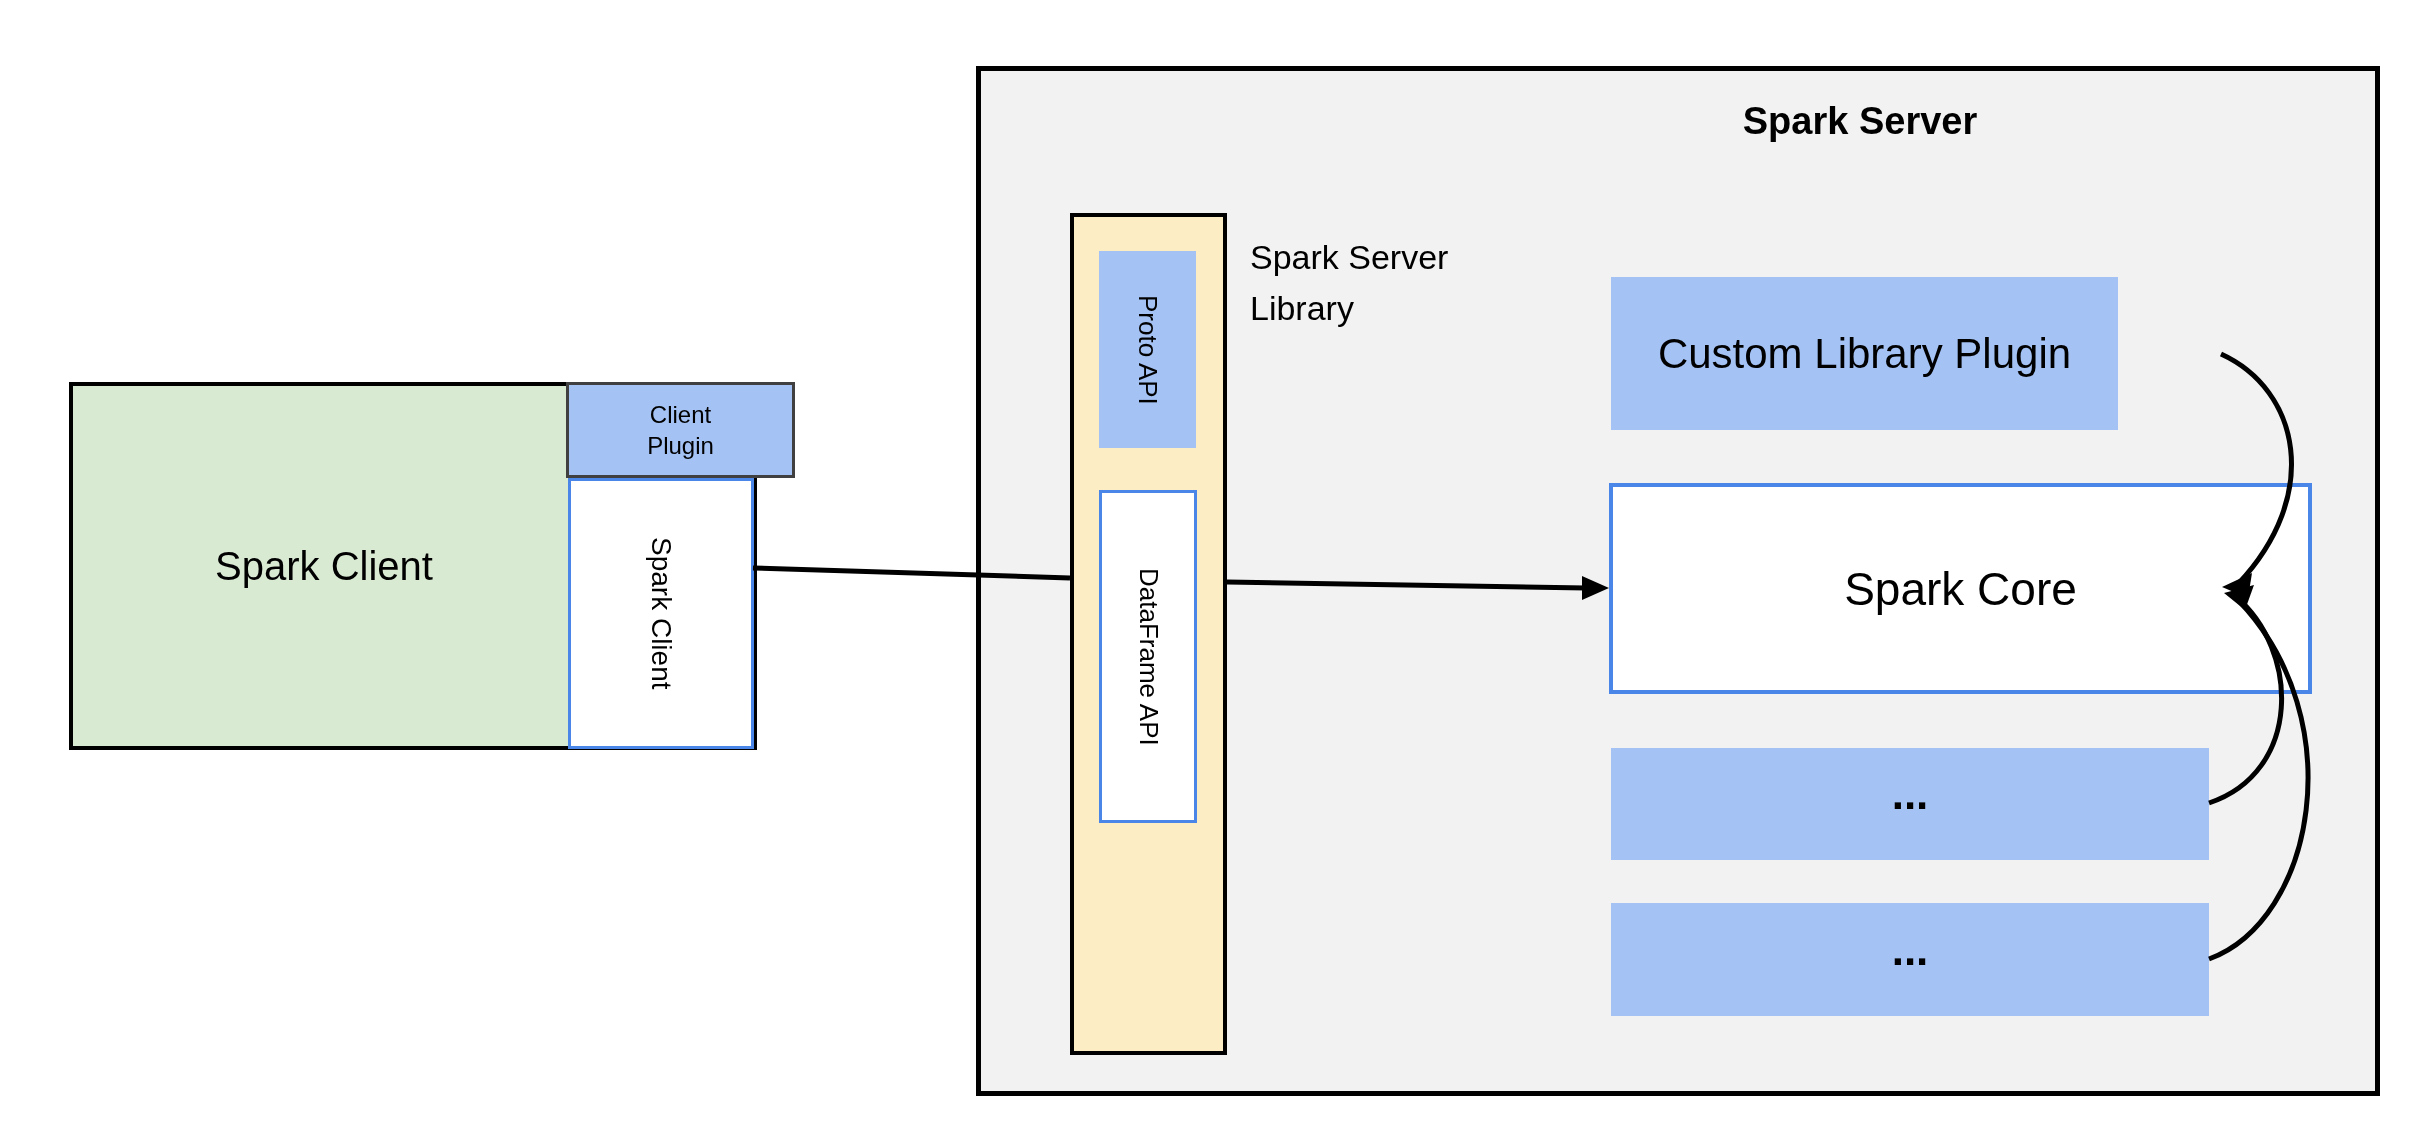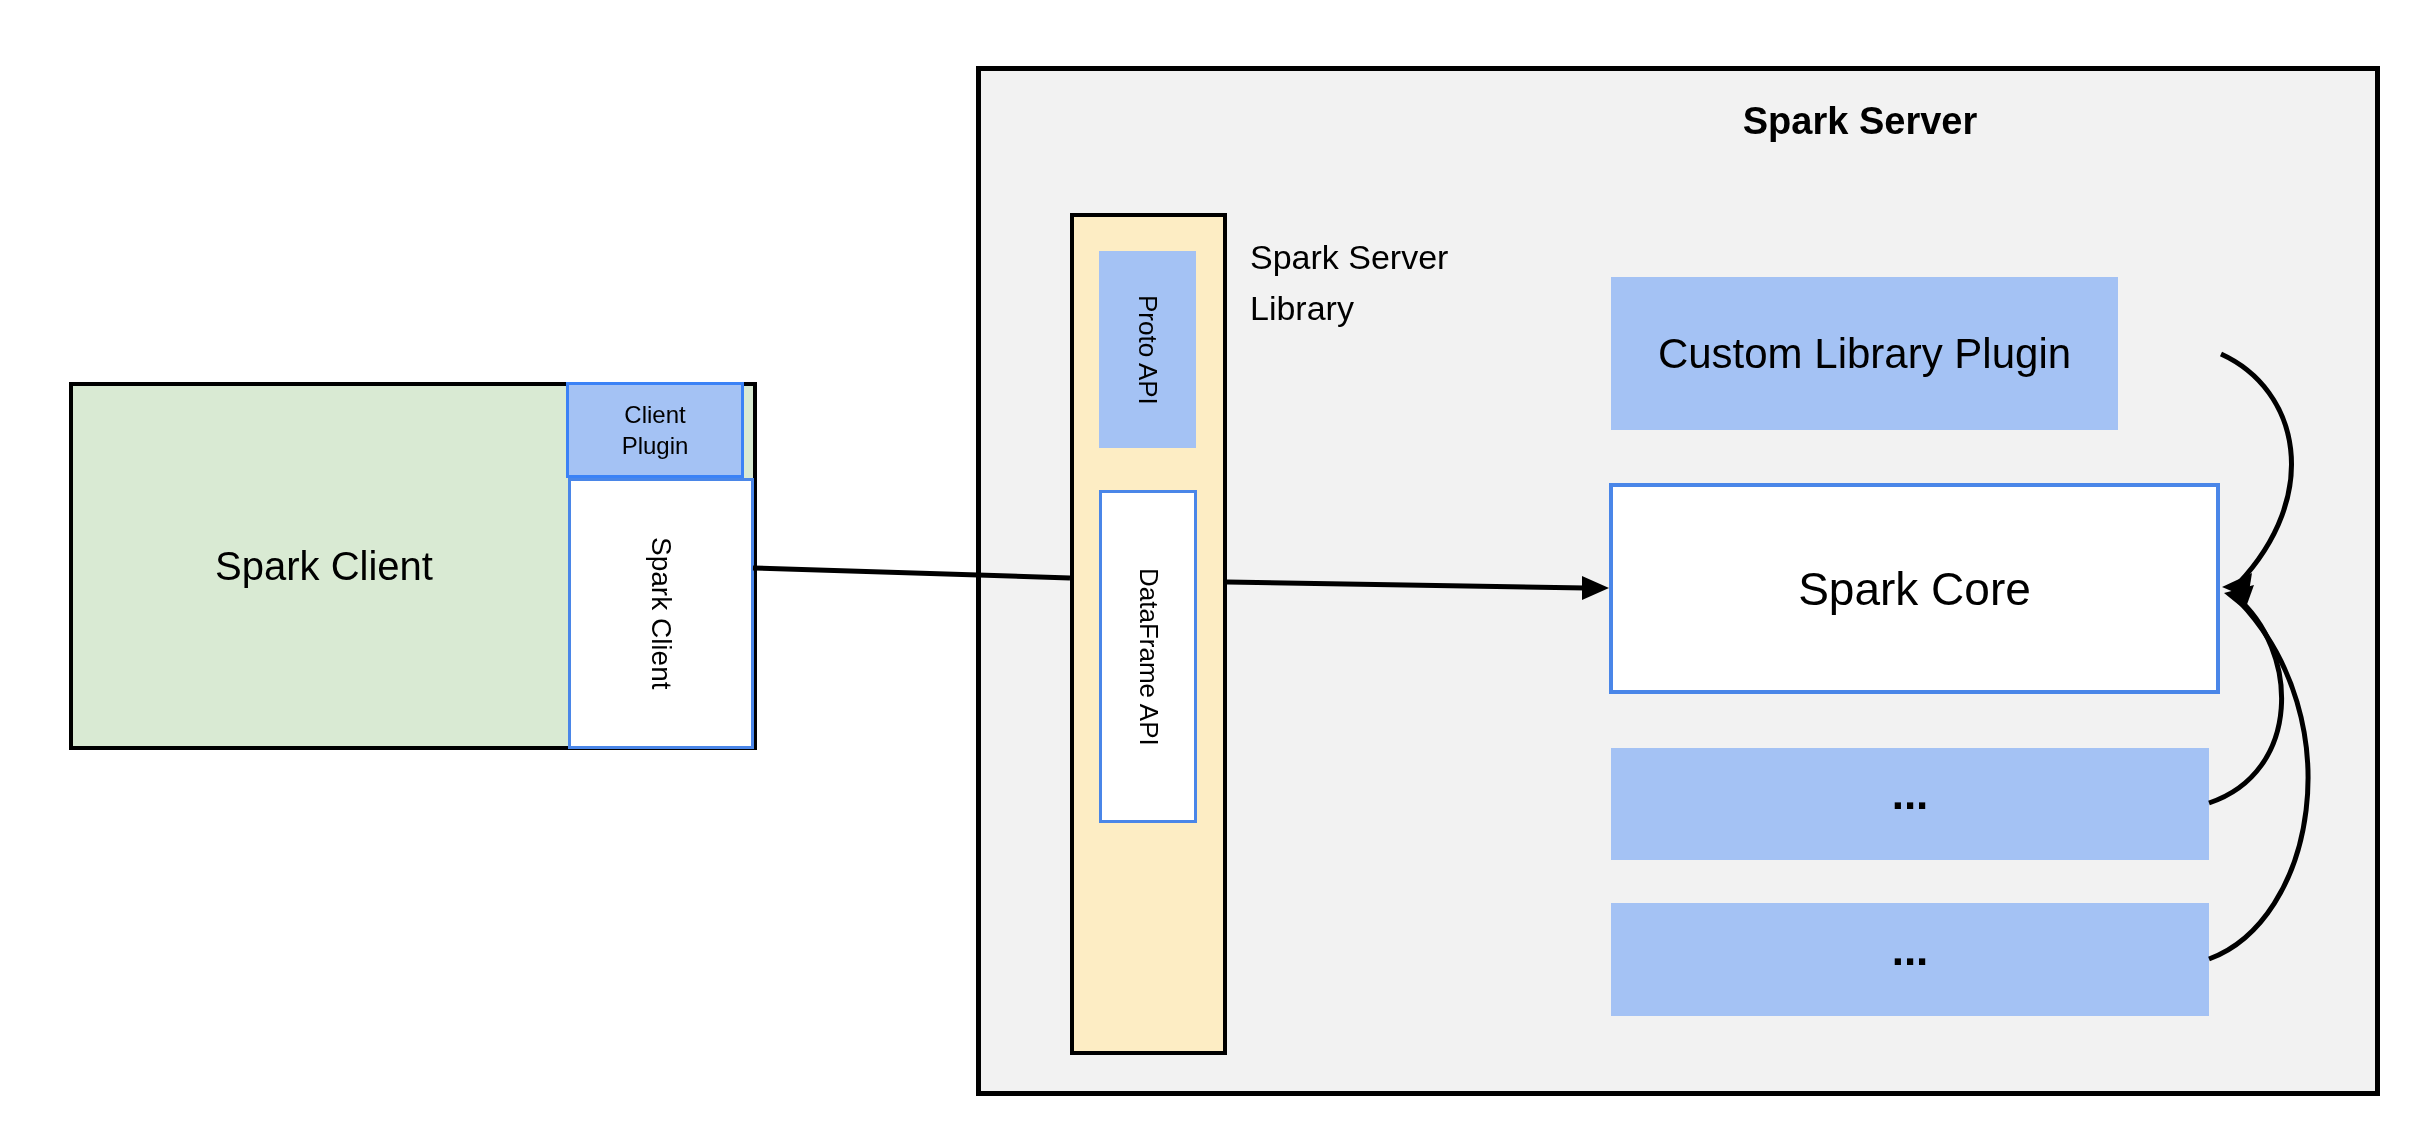--- a/index.html
+++ b/index.html
@@ -17,22 +17,22 @@
   
   .green-box{
     left:69px;top:382px;width:688px;height:368px;
     background:#d9ead3;border:4px solid #000;
   }
   .green-label{
     left:69px;top:382px;width:510px;height:368px;
     font-size:40px;line-height:1.45;
   }
   .pkg-box{
-    left:566px;top:382px;width:178px;height:96px;
-    background:#a4c2f4;border:3px solid #3b82f6;
+    left:566px;top:382px;width:229px;height:96px;
+    background:#a4c2f4;border:3px solid #404040;
     font-size:24px;line-height:1.3;
   }
   .client-box{
     left:568px;top:478px;width:186px;height:271px;
     background:#fff;border:3px solid #4a86e8;
   }
   .vtext{
     writing-mode:vertical-rl;text-orientation:mixed;
     white-space:nowrap;
   }
@@ -71,21 +71,21 @@
     left:1250px;top:232px;width:320px;
     font-size:34px;line-height:1.5;text-align:left;
   }
 
   
   .plugin-box{
     left:1611px;top:277px;width:507px;height:153px;
     background:#a4c2f4;font-size:42px;
   }
   .core-box{
-    left:1609px;top:483px;width:611px;height:211px;
+    left:1609px;top:483px;width:703px;height:211px;
     background:#fff;border:4px solid #4a86e8;font-size:46px;
   }
   .dots-box{
     left:1611px;top:748px;width:598px;height:112px;
     background:#a4c2f4;font-size:44px;font-weight:bold;
   }
   .dots-box .dots{transform:translateY(-10px);}
   .dots-box2{top:903px;height:113px;}
 
   

